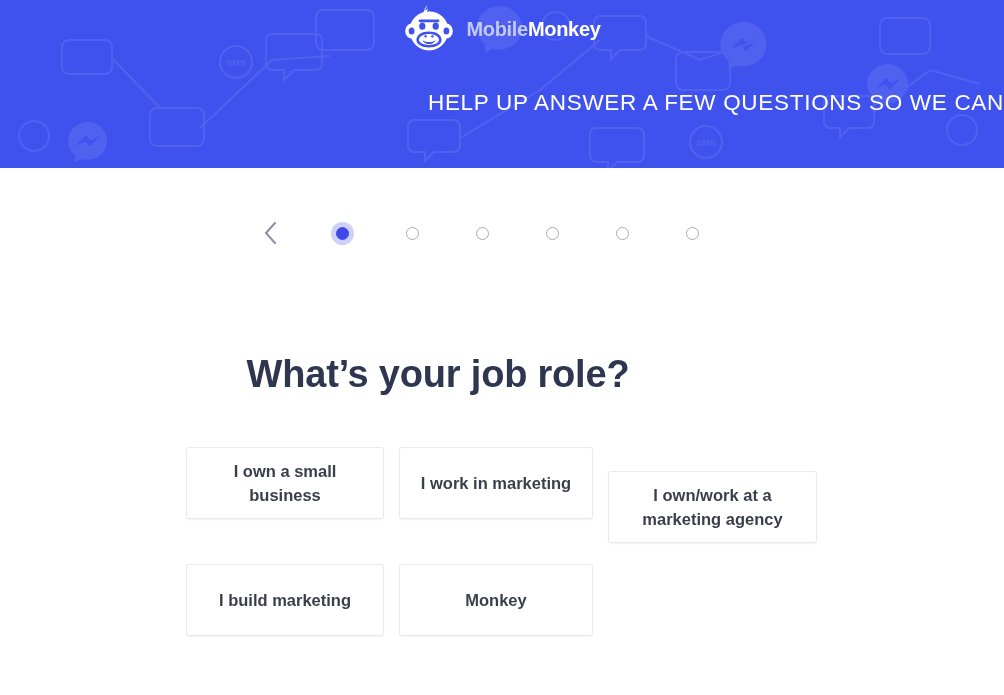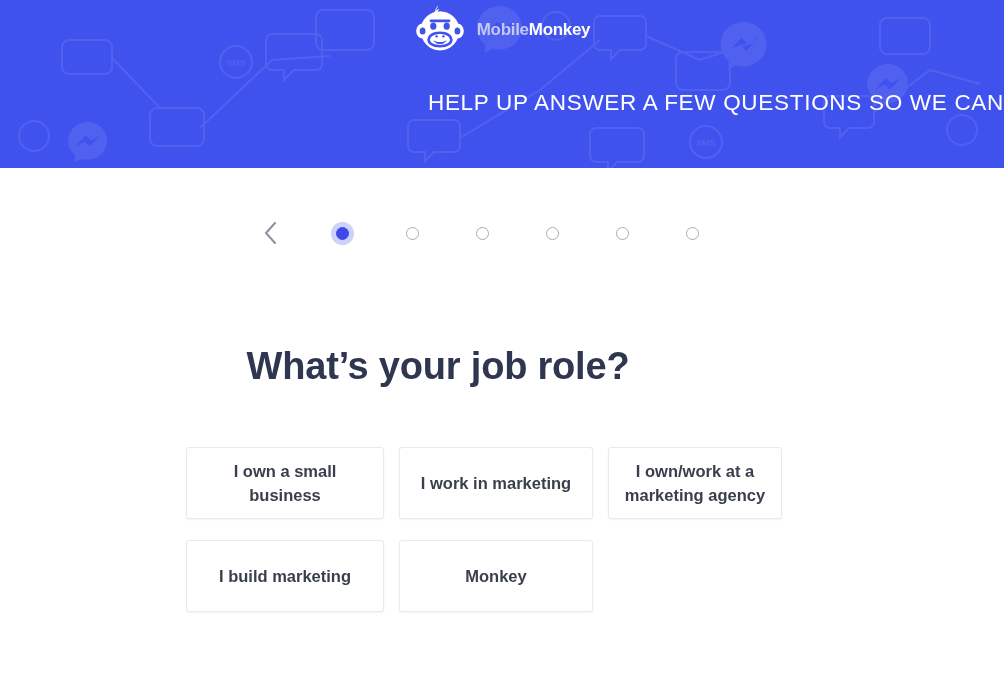--- a/index.html
+++ b/index.html
@@ -51,21 +51,21 @@
     align-items: center;
     justify-content: center;
     gap: 11px;
   }
   .logo-mark {
     width: 52px;
     height: 50px;
     display: block;
   }
   .logo-word {
-    font-size: 17px;
+    font-size: 20px;
     font-weight: bold;
     letter-spacing: -0.3px;
     line-height: 1;
     white-space: nowrap;
   }
   .logo-word .wm-light {
     color: #c3c9f6;
   }
   .logo-word .wm-bold {
     color: #ffffff;
@@ -138,21 +138,21 @@
   .dot.active {
     background: #3f49e8;
     border: 1px solid #3f49e8;
     box-shadow: 0 0 0 5px rgba(110, 120, 240, 0.34);
   }
 
   
   .page-title {
     position: absolute;
     left: 0;
-    top: 341px;
+    top: 349px;
     width: 876px;
     text-align: center;
     color: #2e3650;
     font-size: 38px;
     font-weight: bold;
     letter-spacing: -0.2px;
     line-height: 50px;
   }
 
   
@@ -180,21 +180,21 @@
     justify-content: center;
     text-align: center;
     padding: 0 10px;
     color: #3a3f4c;
     font-size: 16.5px;
     line-height: 24px;
     cursor: pointer;
   }
   .option-card.w1 { width: 198px; }
   .option-card.w2 { width: 194px; }
-  .option-card.w3 { width: 174px; }
+  .option-card.w3 { width: 209px; margin-top: 24px; }
 </style>
 </head>
 <body>
 
 <div class="banner">
 
   <svg class="banner-pattern" viewBox="0 0 1004 168" aria-hidden="true">
     <g fill="none" stroke="#ffffff" stroke-width="2">
 
       <path d="M272 34 h44 a6 6 0 0 1 6 6 v24 a6 6 0 0 1 -6 6 h-22 l-10 10 v-10 h-12 a6 6 0 0 1 -6 -6 v-24 a6 6 0 0 1 6 -6 z"></path>

